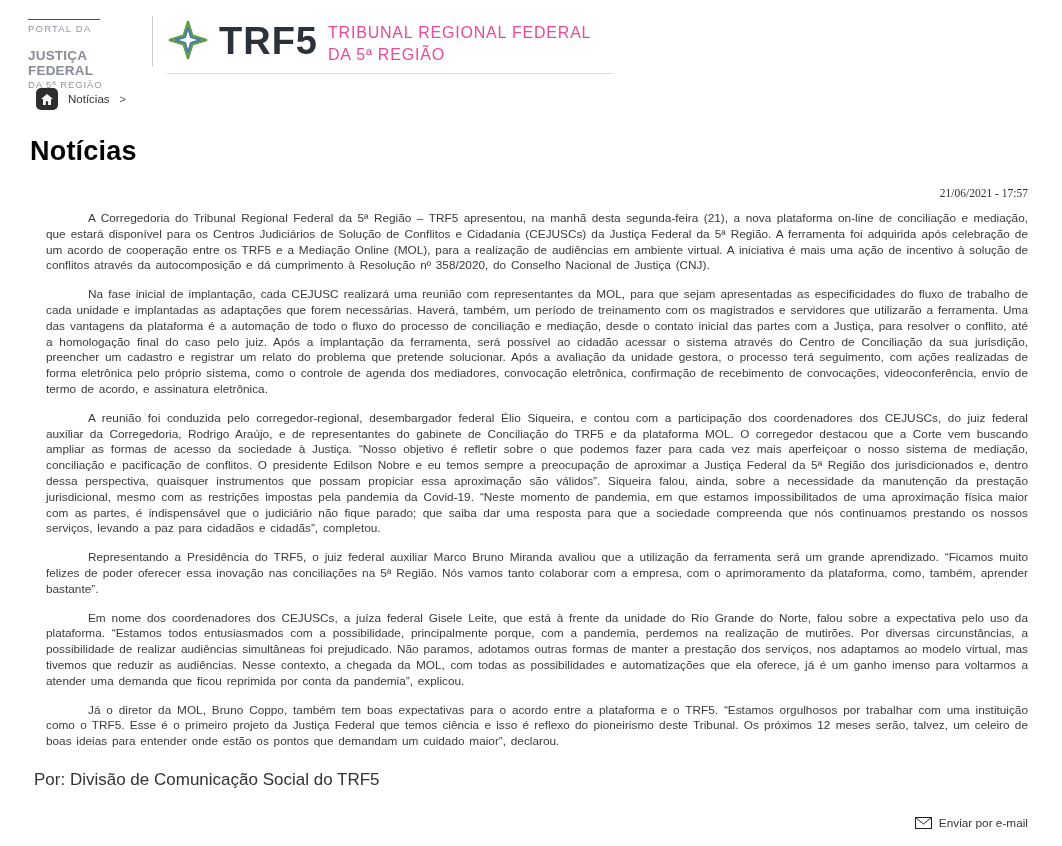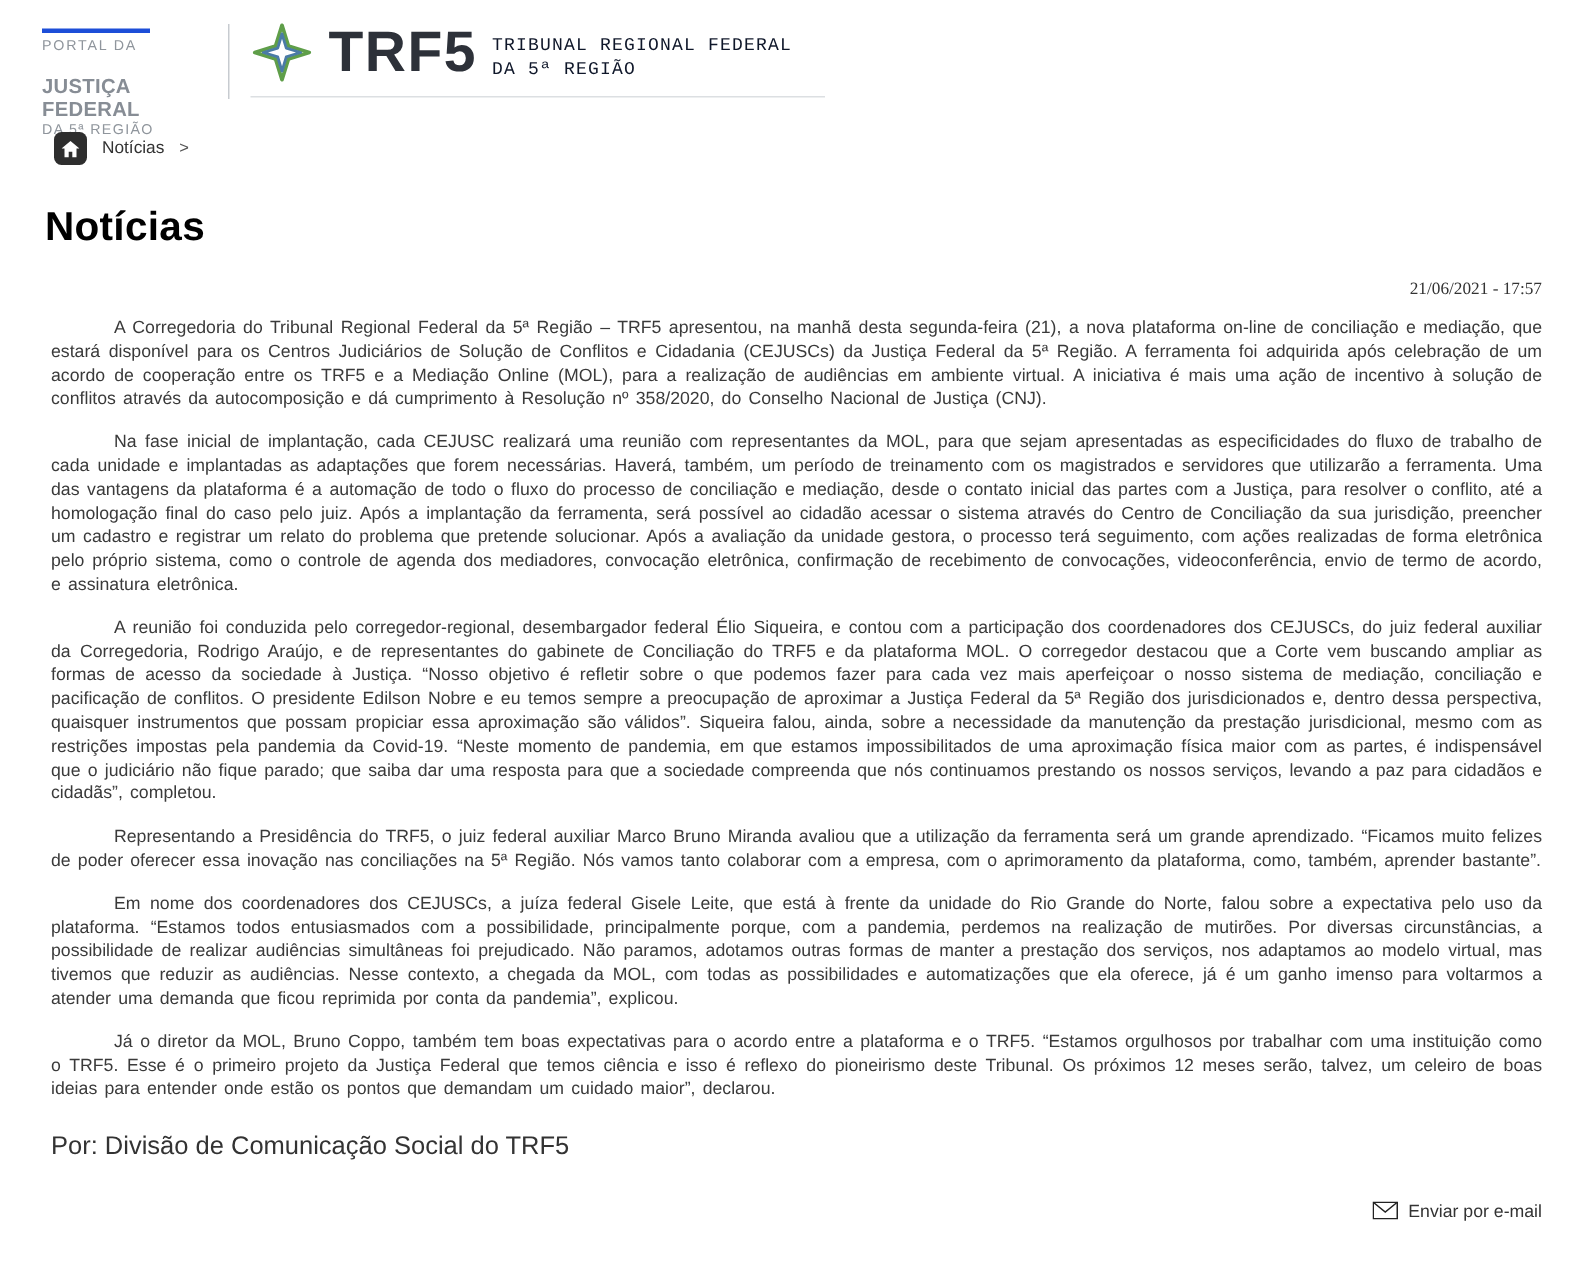--- a/index.html
+++ b/index.html
@@ -15,38 +15,38 @@
   
   .site-header {
     display: flex;
     align-items: flex-start;
     padding: 14px 0 0 28px;
     height: 72px;
   }
   .portal-logo { padding-top: 5px; color: #8f959c; width: 118px; cursor: pointer; }
   .pl-line1 {
     font-size: 9.5px; letter-spacing: 1.2px;
-    border-top: 3px solid #1d4ed8; padding-top: 3px; width: 72px;
+    border-top: 1px solid #1d4ed8; padding-top: 3px; width: 72px;
   }
   .pl-line2 { font-size: 13.5px; font-weight: bold; letter-spacing: 0.2px; margin-top: 14px; color: #878d95; }
   .pl-line3 { font-size: 9.5px; letter-spacing: 0.9px; margin-top: 1px; }
   .header-divider { width: 1px; height: 50px; background: #c7cbd0; margin: 2px 14px 0 6px; }
   .trf5-logo {
-    display: flex; gap: 10px;
+    display: flex; align-items: center; gap: 10px;
     padding: 0 22px 8px 0;
     border-bottom: 1px solid #dcdfe2;
     cursor: pointer;
   }
   .trf5-acronym {
     font-size: 38px; font-weight: bold; color: #2d3139;
     letter-spacing: 1px; line-height: 1; padding-top: 2px;
   }
   .trf5-tagline {
-    font-family: Liberation Mono, monospace;
-    color: #0f172a; font-size: 12px; letter-spacing: 0.8px;
+    font-family: Liberation Sans, sans-serif;
+    color: #ec4899; font-size: 16px; letter-spacing: 0.8px;
     line-height: 1.35; padding-top: 8px; text-transform: uppercase;
   }
 
   
   .breadcrumb { display: flex; align-items: center; gap: 10px; margin: 16px 0 0 36px; }
   .home-btn {
     width: 22px; height: 22px; background: #2e2e2e; border-radius: 5px;
     display: flex; align-items: center; justify-content: center; cursor: pointer;
   }
   .crumb { font-size: 11.5px; color: #333; cursor: pointer; text-decoration: none; }
@@ -60,21 +60,21 @@
 
   
   main { padding: 0 34px 30px 34px; }
   .article-title { font-size: 15px; font-weight: bold; color: #141414; margin: 30px 0 0 2px; }
   .article-date { text-align: right; font-size: 11.5px; color: #333; margin: 20px 0 12px; font-family: Liberation Serif, serif; }
   p.body-par {
     text-align: justify;
     text-indent: 42px;
     font-size: 11.8px;
     line-height: 1.34;
-    margin: 0 0 13px 0;
+    margin: 0 0 13px 12px;
     color: #3a3a3a;
     word-spacing: 1.5px;
   }
   .byline { text-align: left; font-size: 17px; color: #333; margin-top: 20px; }
 
   .action-row {
     display: flex; justify-content: flex-end; align-items: center;
     gap: 7px; margin-top: 26px; font-size: 11.8px; color: #333; cursor: pointer;
   }
   .action-row span { white-space: nowrap; }

